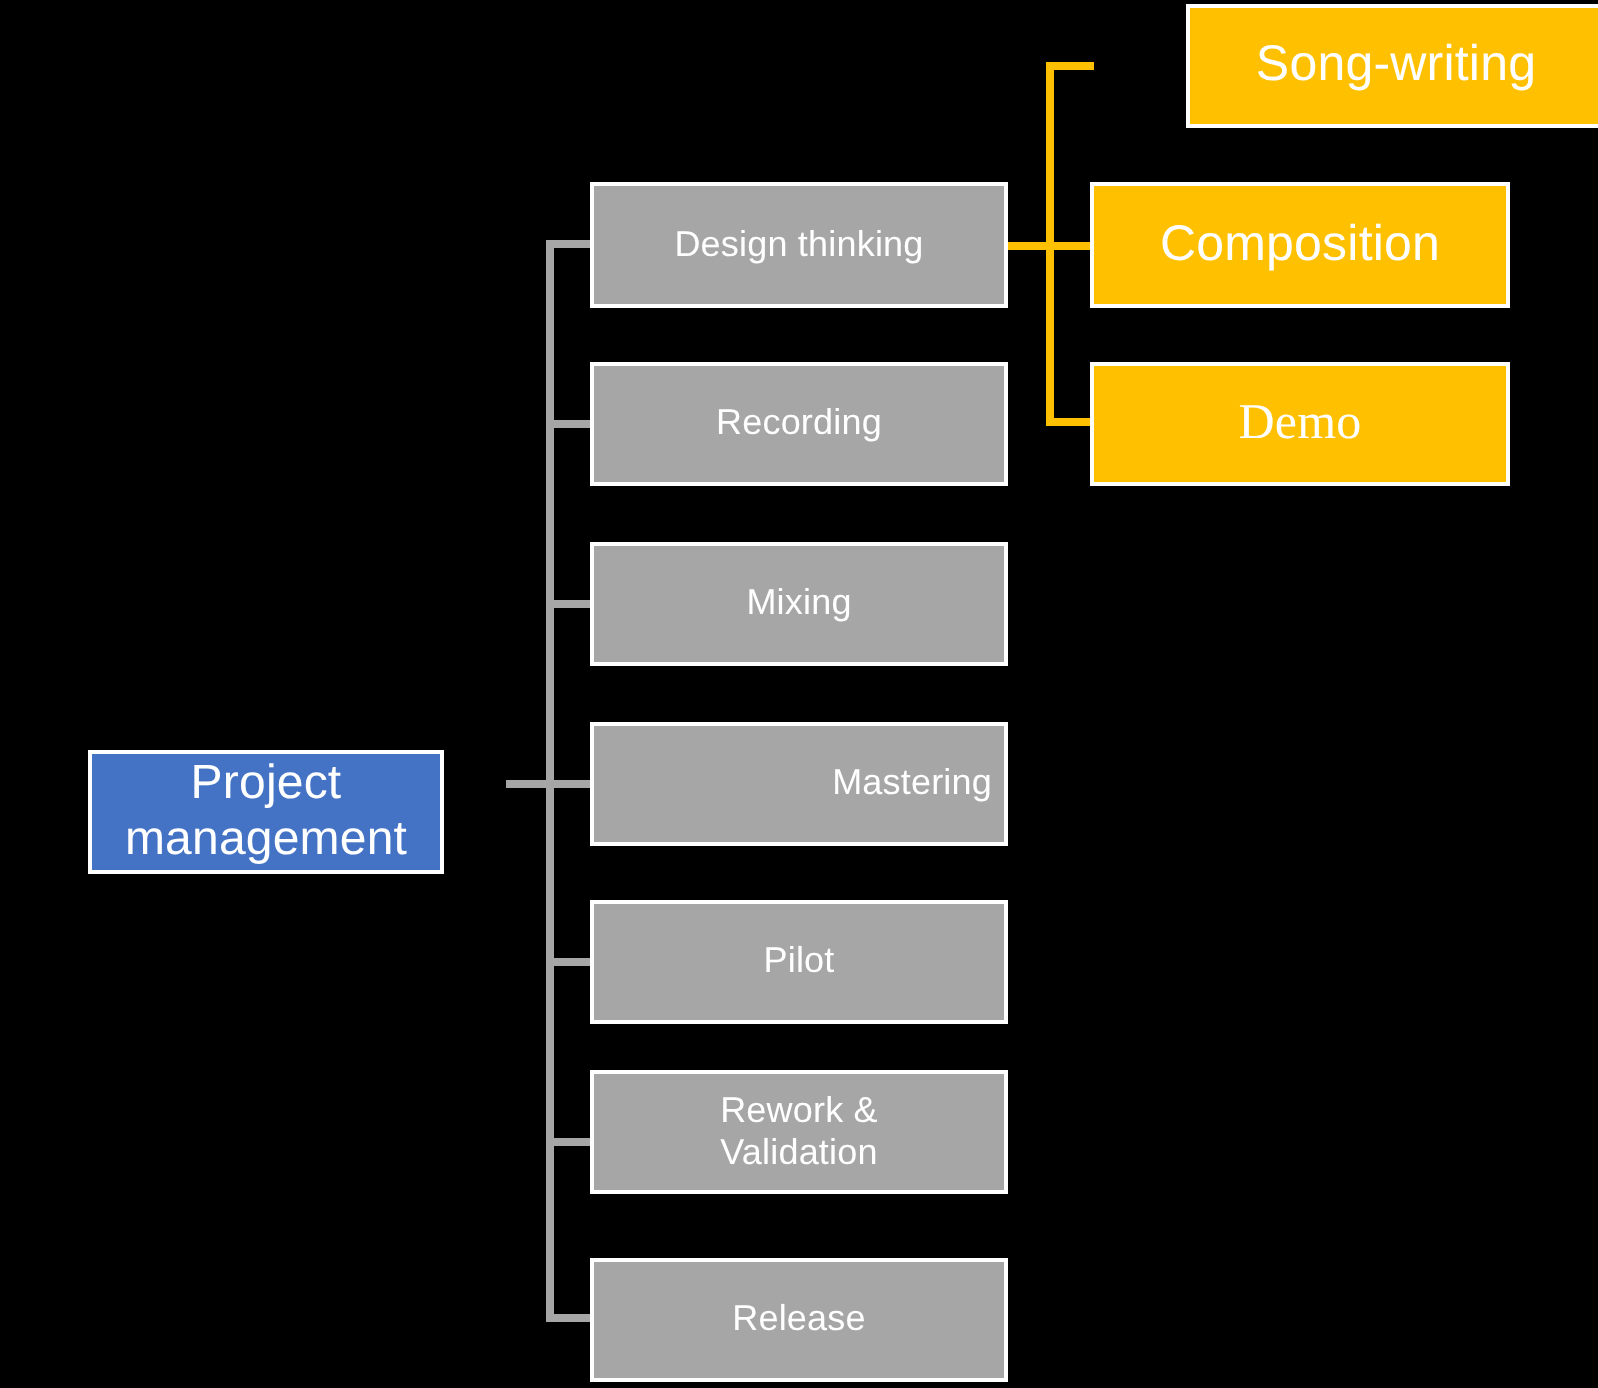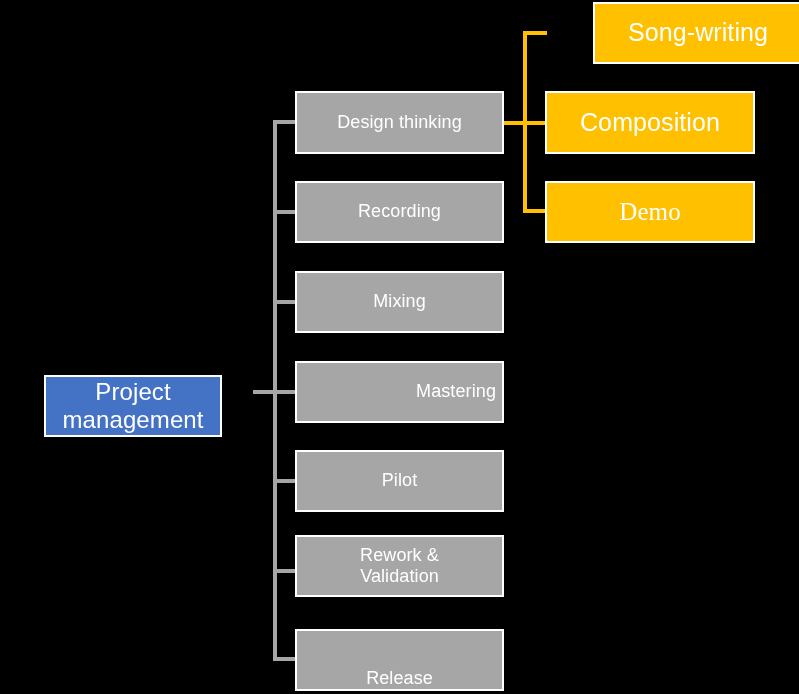--- a/index.html
+++ b/index.html
@@ -104,21 +104,21 @@
 
   <div class="node node-phase" style="left:295px; top:450px; width:209px; height:62px;">
     <span class="node-label">Pilot</span>
   </div>
 
   <div class="node node-phase" style="left:295px; top:524px; width:209px; height:62px;margin-top:11px;">
     <span class="node-label">Rework &amp;
 Validation</span>
   </div>
 
-  <div class="node node-phase" style="left:295px; top:629px; width:209px; height:62px;align-items:flex-end;">
+  <div class="node node-phase" style="left:295px; top:629px; width:209px; height:62px;">
     <span class="node-label">Release</span>
   </div>
 
   <div class="node node-sub" style="left:545px; top:2px; width:210px; height:62px;margin-left:48px;">
     <span class="node-label">Song-writing</span>
   </div>
 
   <div class="node node-sub" style="left:545px; top:91px; width:210px; height:63px;text-align:right;">
     <span class="node-label">Composition</span>
   </div>

